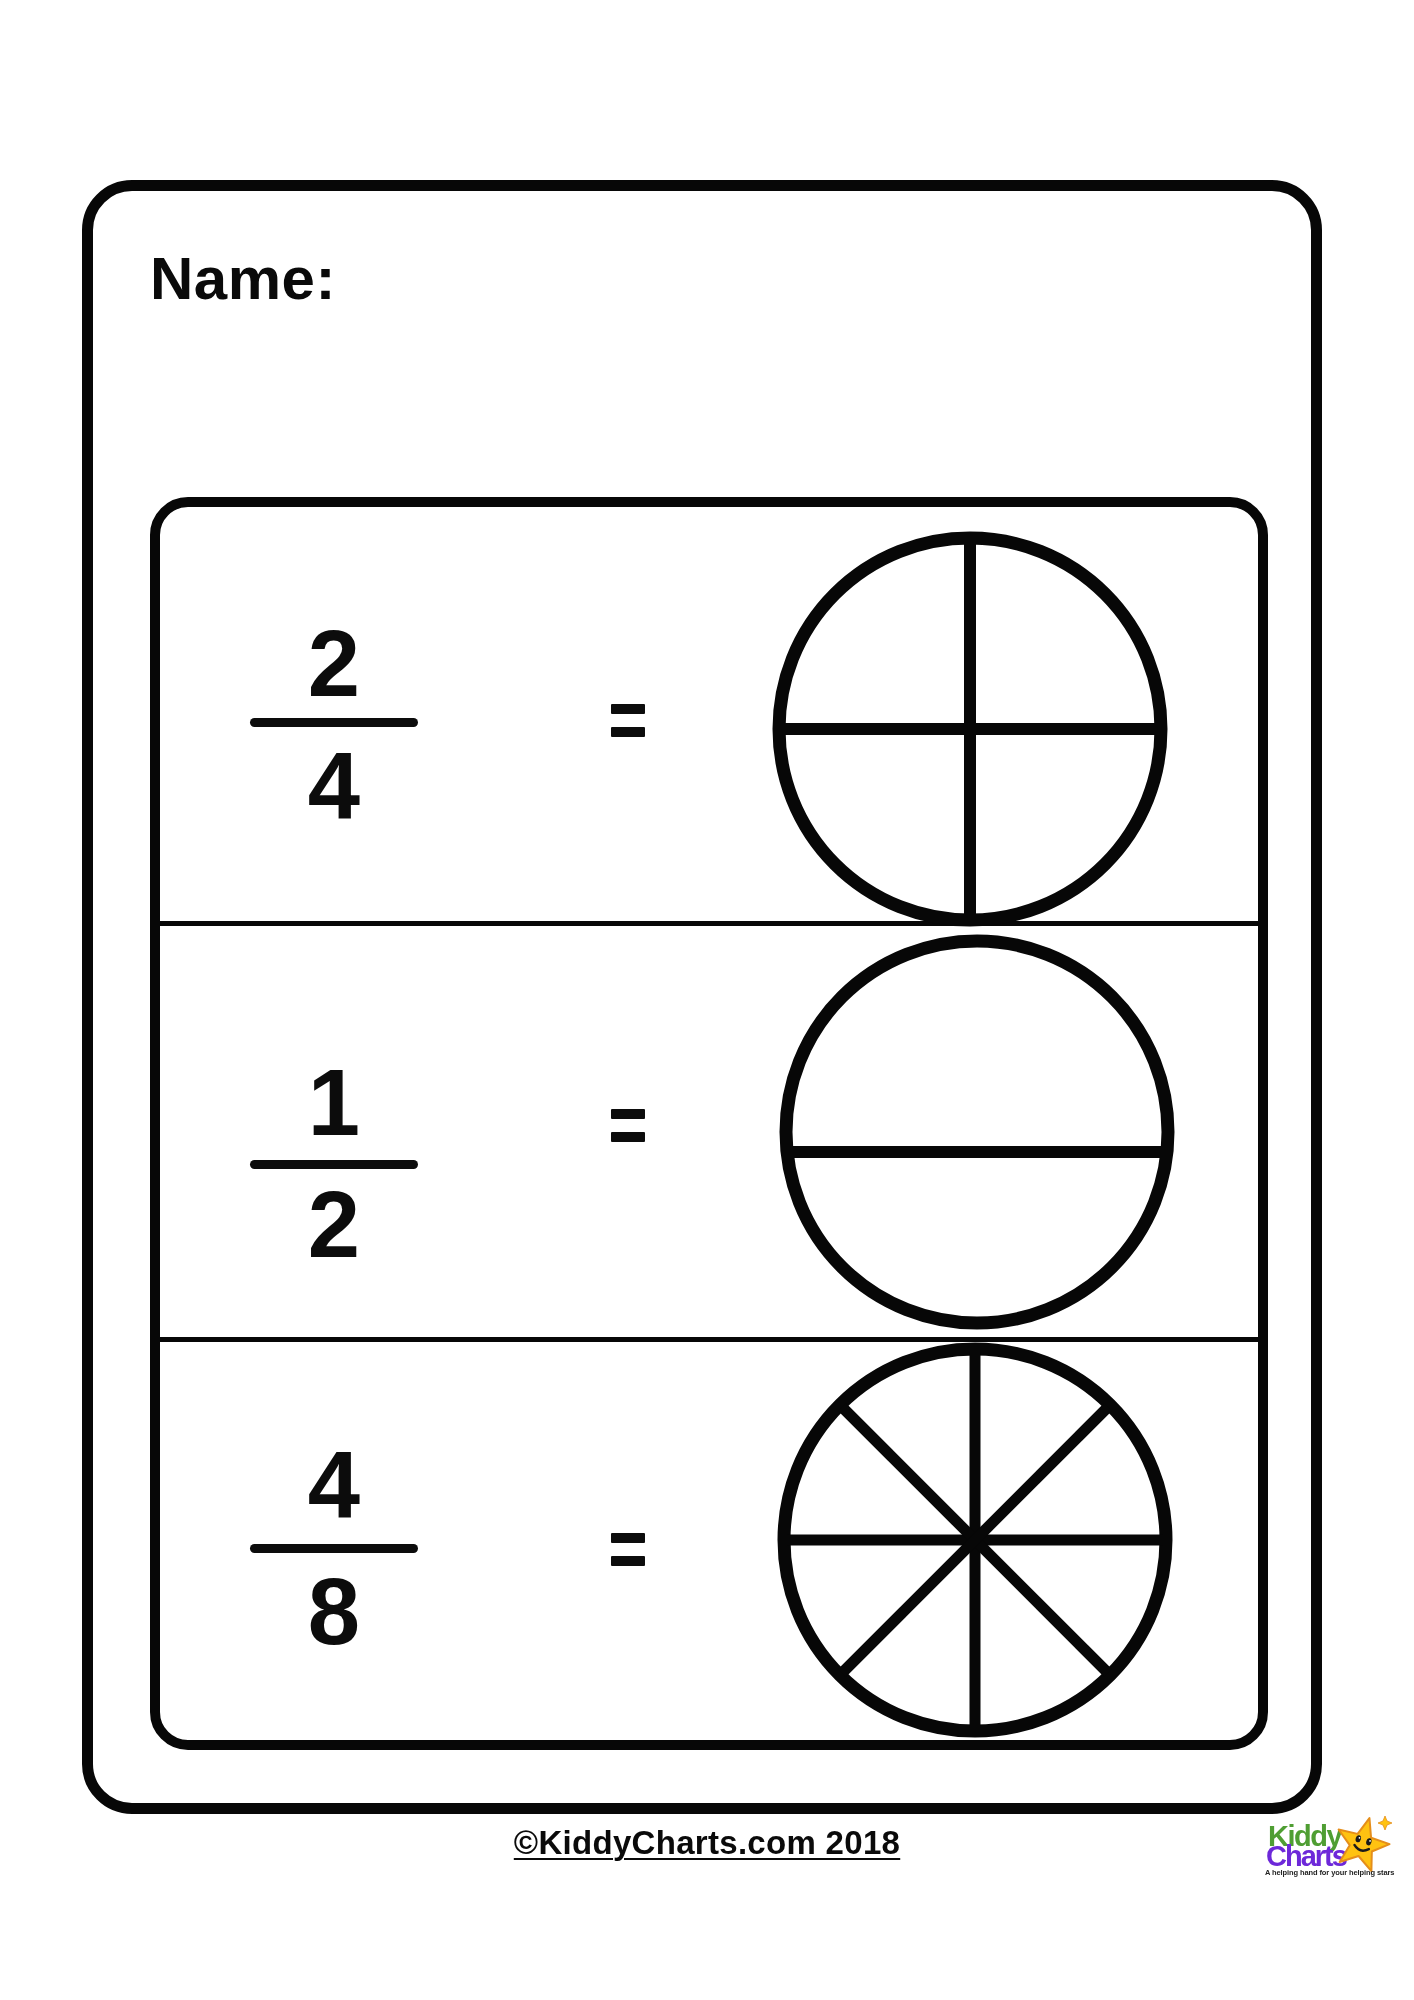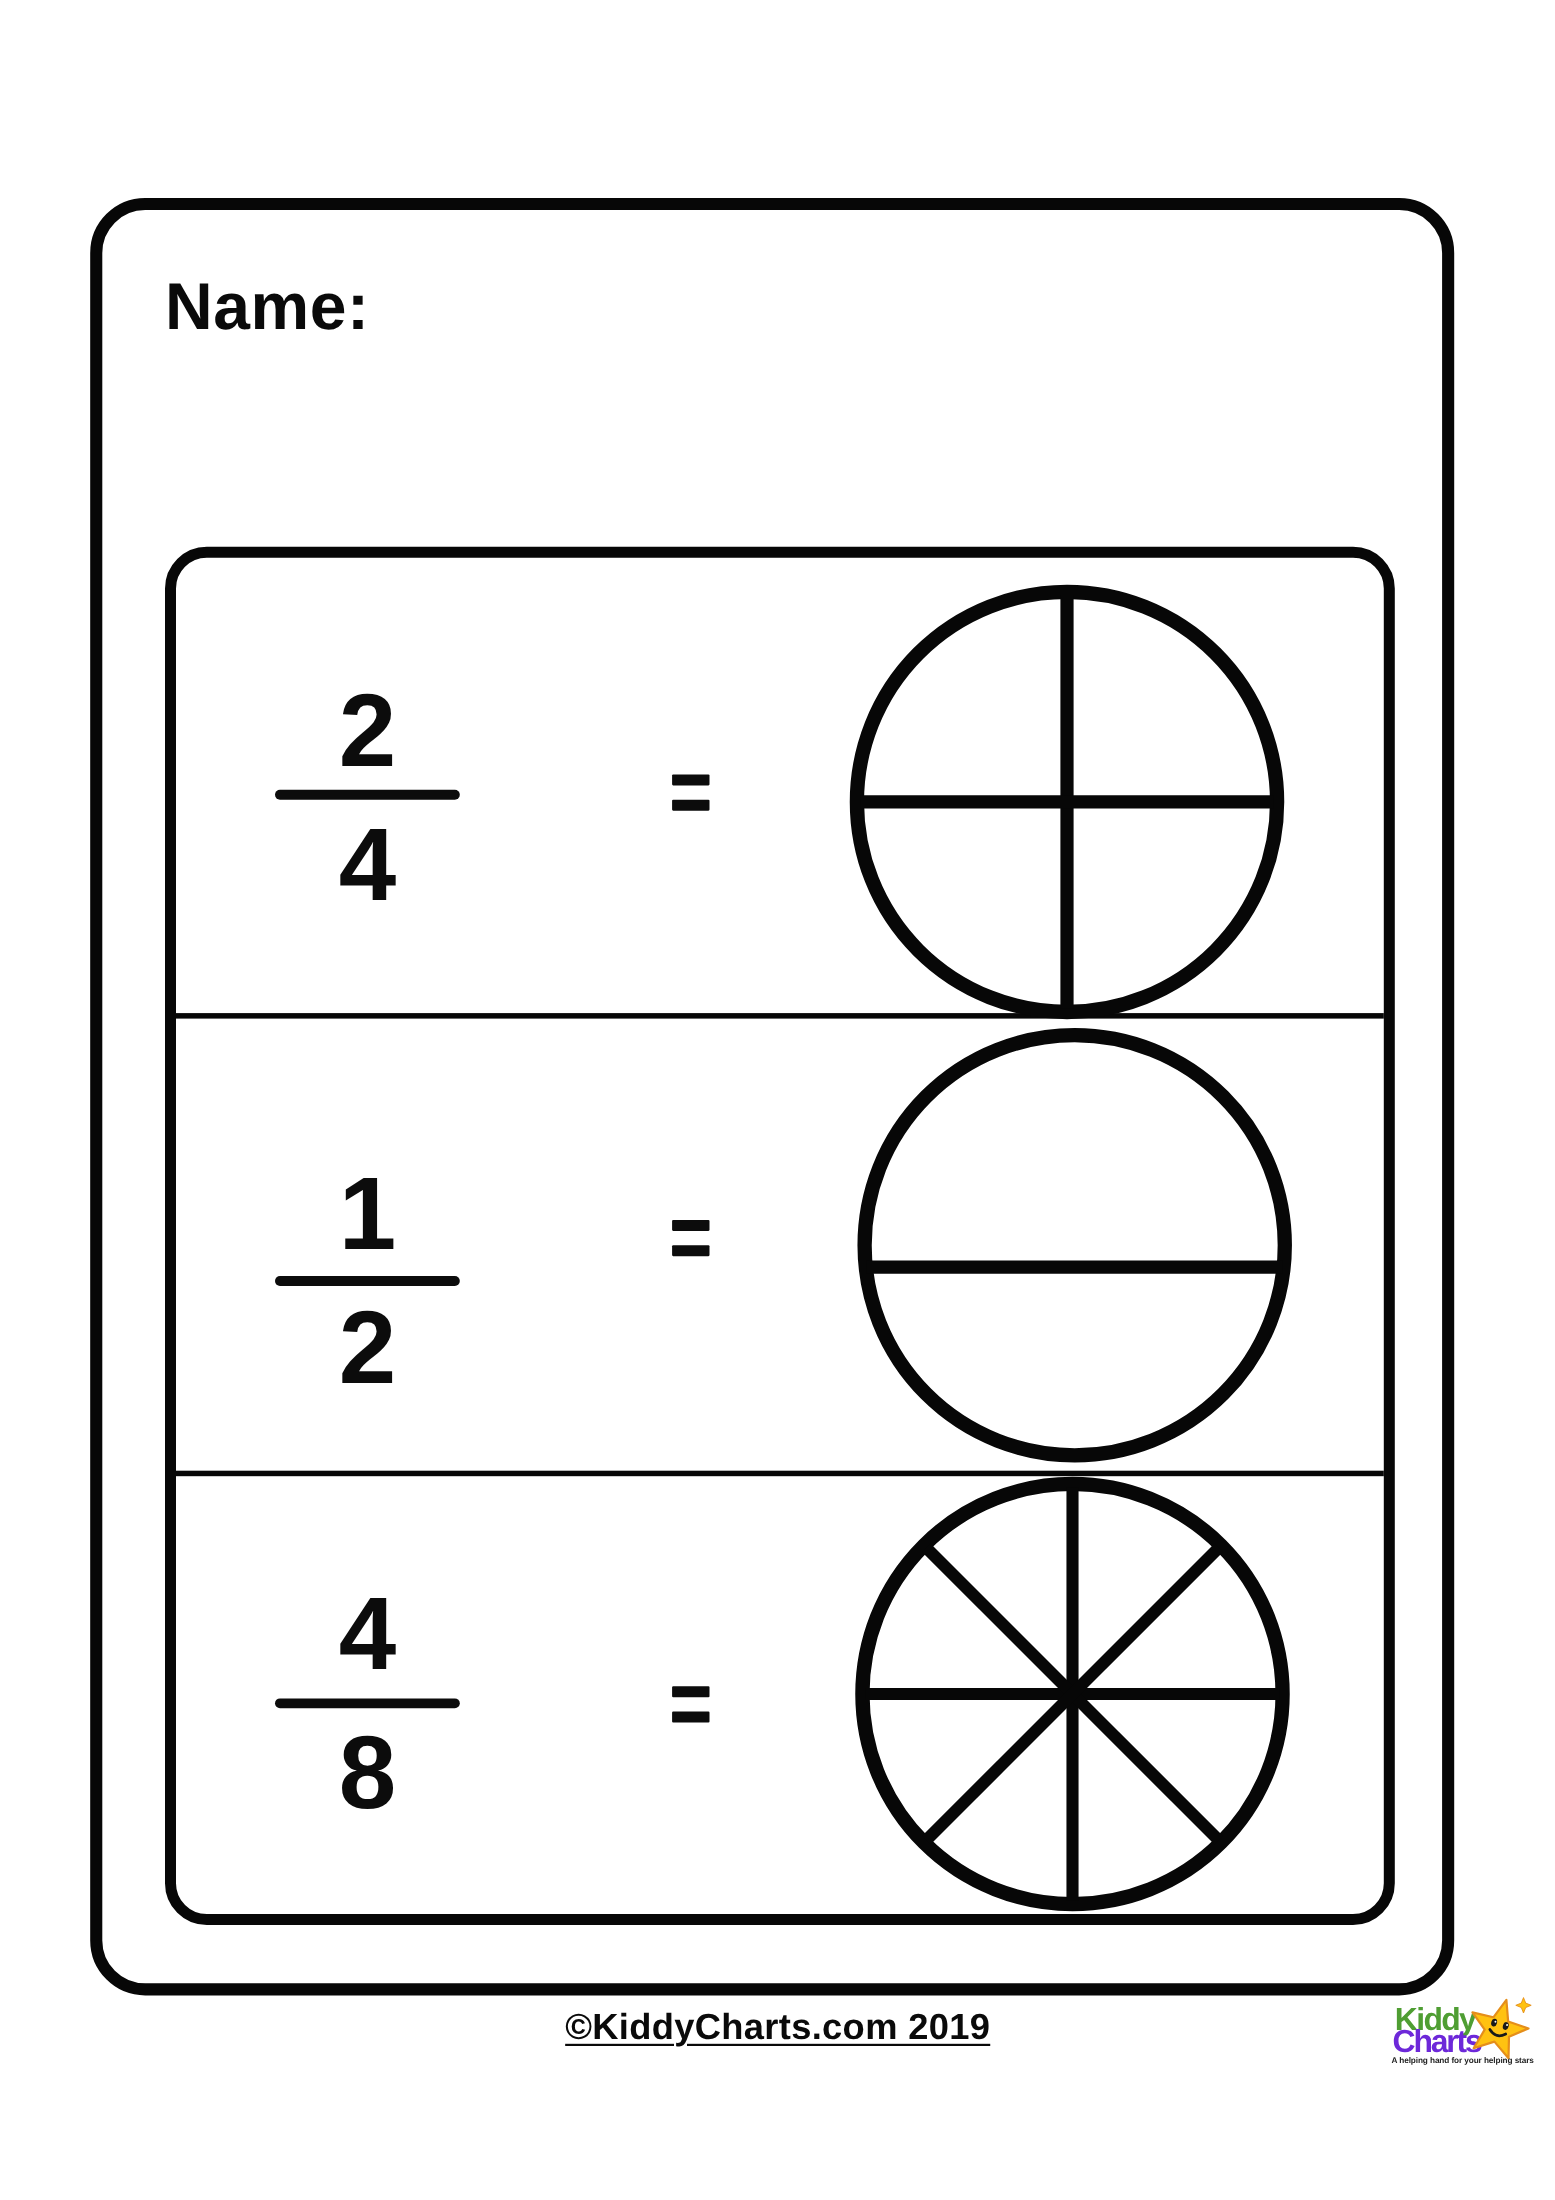--- a/index.html
+++ b/index.html
@@ -125,21 +125,21 @@
     <div class="bar bot"></div>
   </div>
   <svg class="circle-svg" style="left:765px;top:1330px" viewBox="0 0 420 420">
     <circle cx="210" cy="210" r="191" fill="none" stroke="#070707" stroke-width="13"></circle>
     <line x1="210" y1="22" x2="210" y2="398" stroke="#070707" stroke-width="11"></line>
     <line x1="22" y1="210" x2="398" y2="210" stroke="#070707" stroke-width="11"></line>
     <line x1="77" y1="77" x2="343" y2="343" stroke="#070707" stroke-width="11"></line>
     <line x1="77" y1="343" x2="343" y2="77" stroke="#070707" stroke-width="11"></line>
   </svg>
 
-  <div class="footer-copyright">©KiddyCharts.com 2019</div>
+  <div class="footer-copyright">©KiddyCharts.com 2018</div>
 
   <div class="logo">
     <div class="word1" style="color:#4f9e33">Kiddy</div>
     <div class="word2" style="color:#6d28d9">Charts</div>
     <svg class="star-svg" width="62" height="62" viewBox="0 0 62 62">
       <g transform="rotate(16 30 30)">
         <path d="M30 3 L37 21.5 L56.5 22.5 L41.5 34.5 L46.5 53.5 L30 42.5 L13.5 53.5 L18.5 34.5 L3.5 22.5 L23 21.5 Z" fill="#ffc211" stroke="#e58e1a" stroke-width="2" stroke-linejoin="round"></path>
         <ellipse cx="25" cy="26" rx="2.6" ry="3.6" fill="#1a1a1a"></ellipse>
         <ellipse cx="36" cy="26" rx="2.6" ry="3.6" fill="#1a1a1a"></ellipse>
         <circle cx="25.9" cy="24.8" r="0.9" fill="#fff"></circle>

